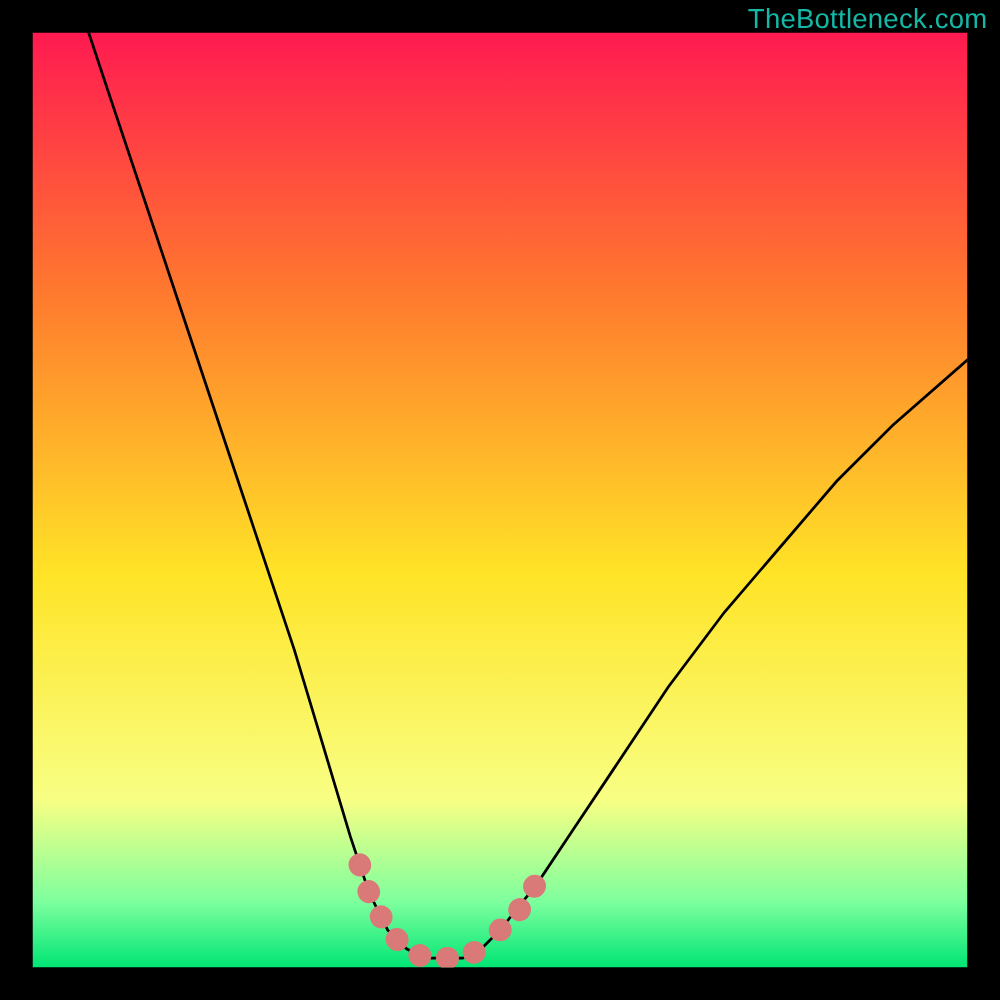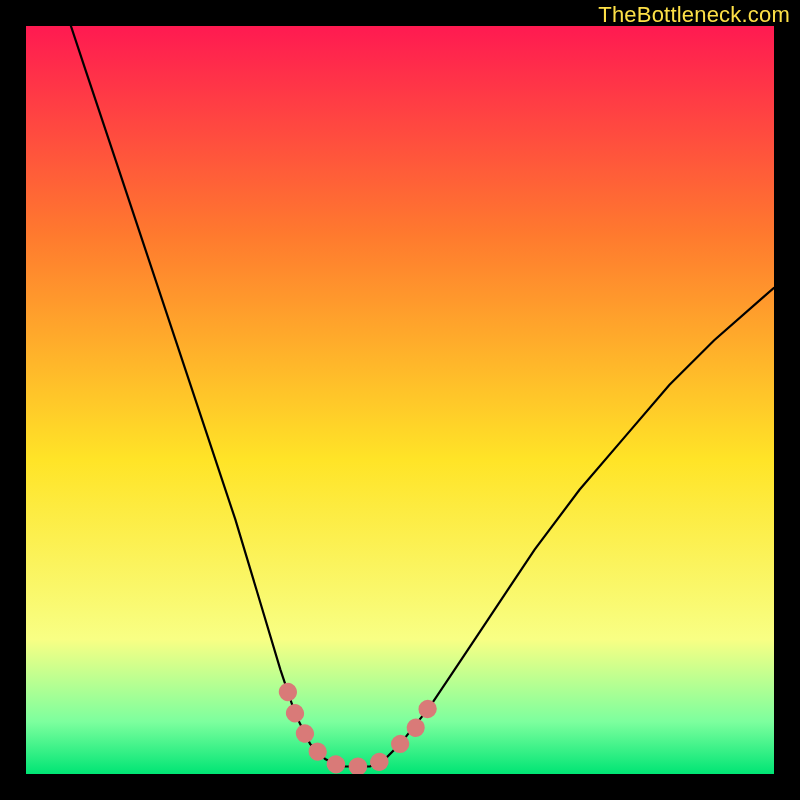--- a/index.html
+++ b/index.html
@@ -23,21 +23,21 @@
     position: absolute;
     left: 26px;
     top: 26px;
     width: 748px;
     height: 748px;
   }
   .watermark {
     position: absolute;
     top: 2px;
     right: 10px;
-    color: #fde047;
+    color: #14b8a6;
     font-size: 22px;
     font-weight: 500;
     letter-spacing: 0.2px;
     user-select: none;
   }
   svg {
     display: block;
   }
 </style>
 </head>

